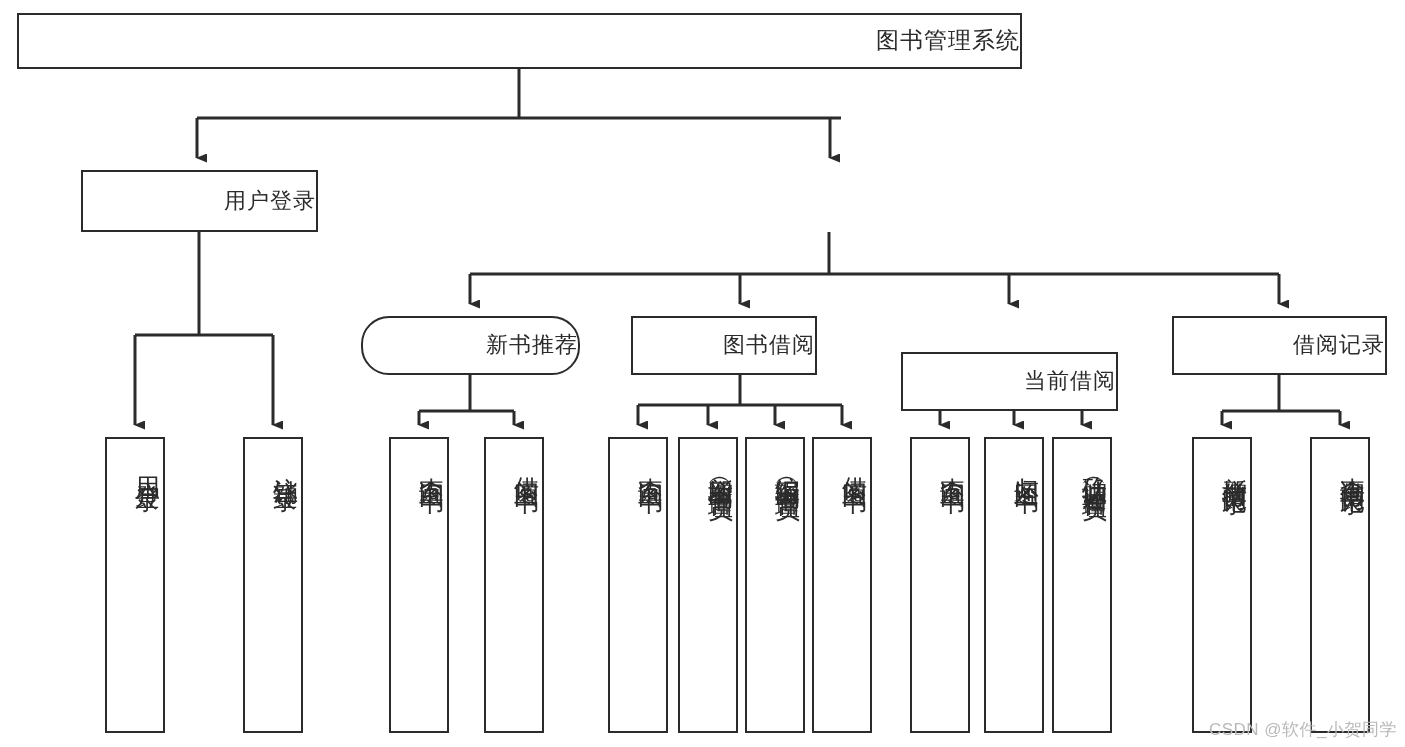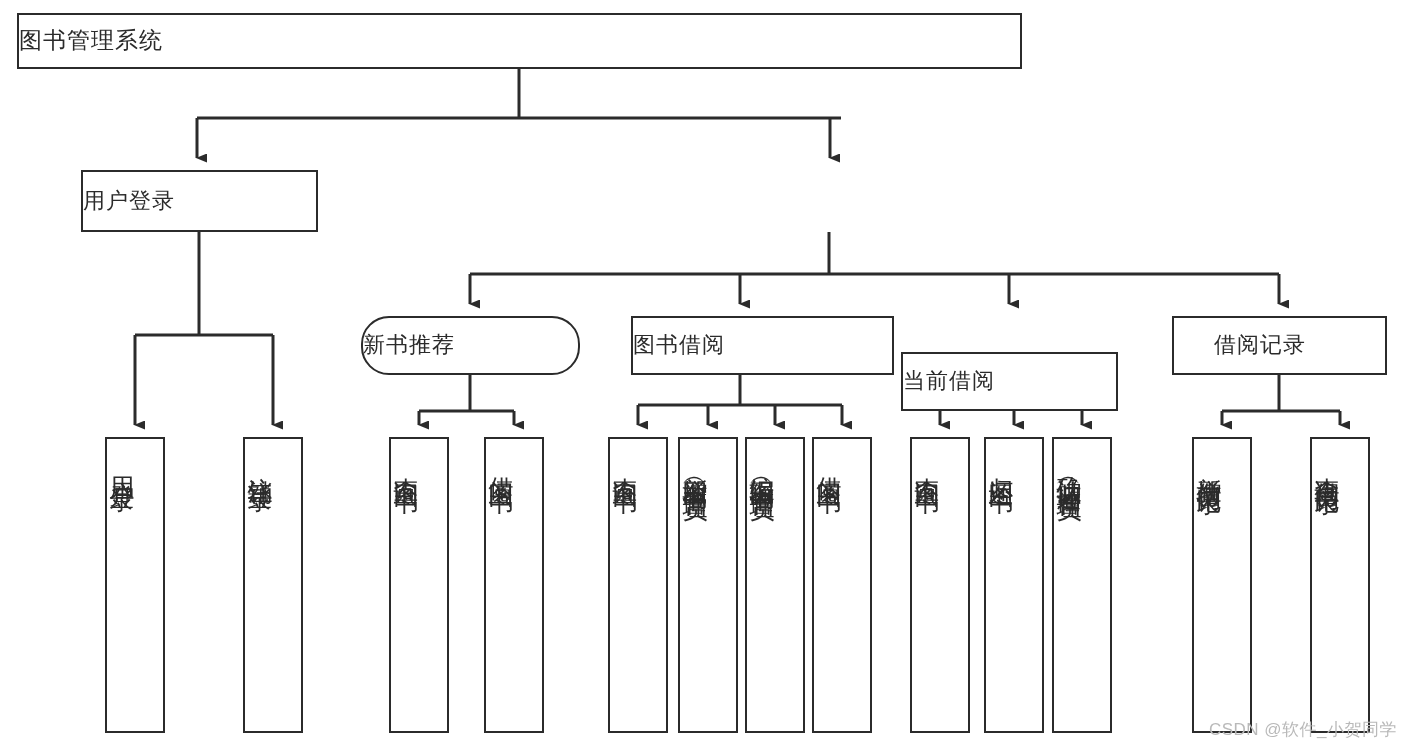--- a/index.html
+++ b/index.html
@@ -5,21 +5,21 @@
   html,body{margin:0;padding:0;background:#ffffff;}
   body{
     font-family:"Liberation Sans","DejaVu Sans",sans-serif;
     width:1405px;height:747px;overflow:hidden;position:relative;
   }
   #stage{position:relative;width:1405px;height:747px;background:#ffffff;}
   svg.layer{position:absolute;left:0;top:0;width:1405px;height:747px;}
   .node-box{
     position:absolute;box-sizing:border-box;
     border:2.5px solid #2b2b2b;background:#ffffff;
-    display:flex;align-items:center;justify-content:flex-start;
+    display:flex;align-items:center;justify-content:flex-end;
   }
   .node-label{
     color:#2b2b2b;font-size:22px;line-height:1.12;
     letter-spacing:1px;white-space:nowrap;text-align:center;
   }
   .node-box.root .node-label{font-size:23px;}
   .node-box.leaf{align-items:flex-start;padding-top:18px;}
   .node-box.leaf .node-label{
     writing-mode:vertical-rl;text-orientation:upright;
     font-size:25px;line-height:1.22;letter-spacing:4px;
@@ -91,21 +91,21 @@
     <span class="node-label">图书管理系统</span>
   </div>
 
   <div class="node-box" style="left: 81px; top: 170px; width: 237px; height: 62px;">
     <span class="node-label">用户登录</span>
   </div>
 
   <div class="node-box" style="left: 361px; top: 316px; width: 219px; height: 59px; border-radius: 28px;">
     <span class="node-label">新书推荐</span>
   </div>
-  <div class="node-box" style="left: 631px; top: 316px; width: 263px; height: 59px;">
+  <div class="node-box" style="left: 631px; top: 316px; width: 186px; height: 59px;">
     <span class="node-label">图书借阅</span>
   </div>
   <div class="node-box" style="left: 901px; top: 316px; width: 217px; height: 59px; margin-top: 36px;">
     <span class="node-label">当前借阅</span>
   </div>
   <div class="node-box" style="left: 1172px; top: 316px; width: 215px; height: 59px; padding-left: 40px;">
     <span class="node-label">借阅记录</span>
   </div>
 
   <div class="node-box leaf" style="left: 105px; top: 437px; width: 60px; height: 296px;">

